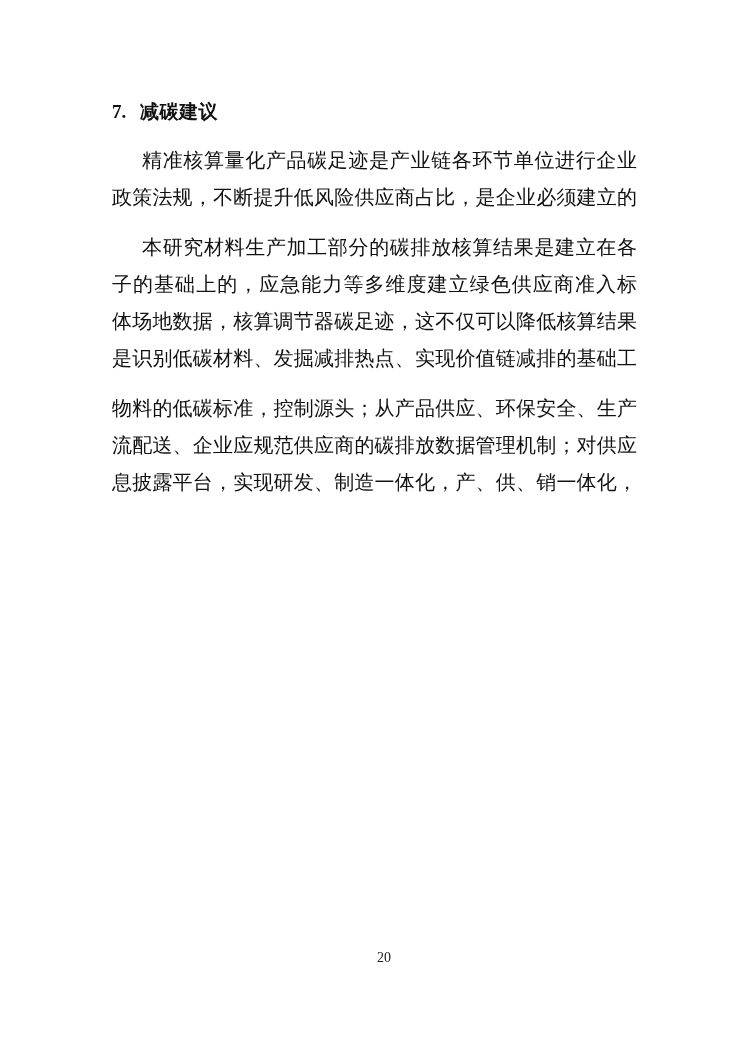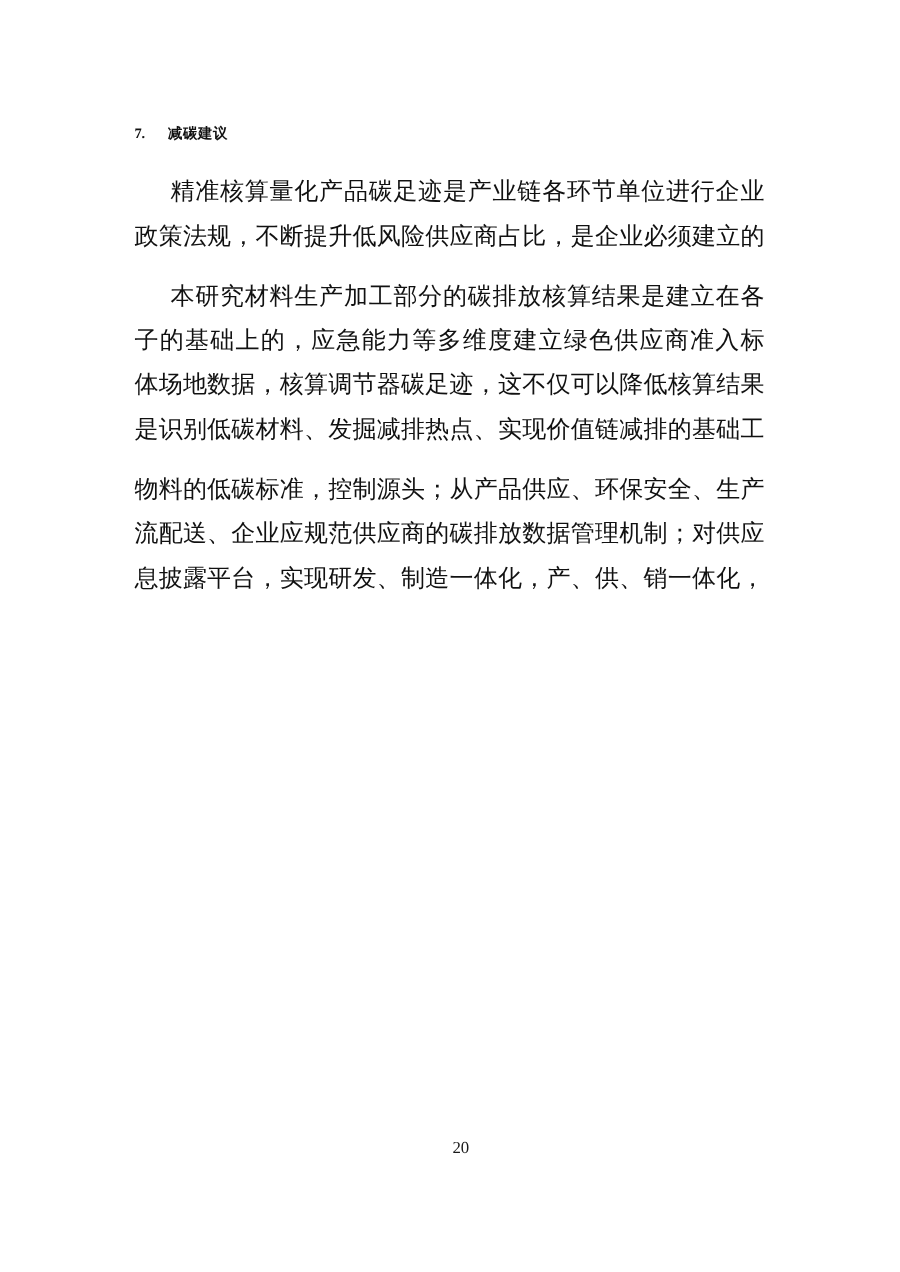--- a/index.html
+++ b/index.html
@@ -17,21 +17,21 @@
     width: 750px; height: 1060px;
     background: #ffffff;
   }
   .content {
     position: absolute;
     left: 112px;
     top: 93px;
     width: 525px;
   }
   .doc-heading {
-    font-size: 12px;
+    font-size: 19px;
     font-weight: bold;
     line-height: 37px;
     margin-bottom: 12px;
     white-space: nowrap;
     letter-spacing: 0.5px;
   }
   .doc-heading .h-num {
     display: inline-block;
     width: 28px;
     font-family: "Liberation Serif", serif;

